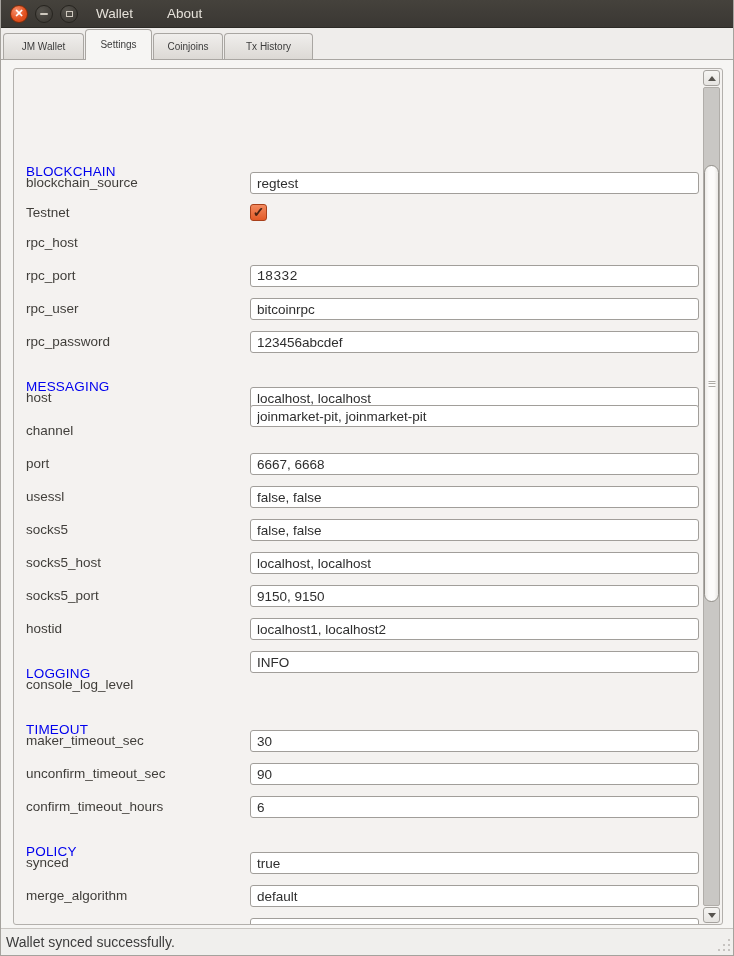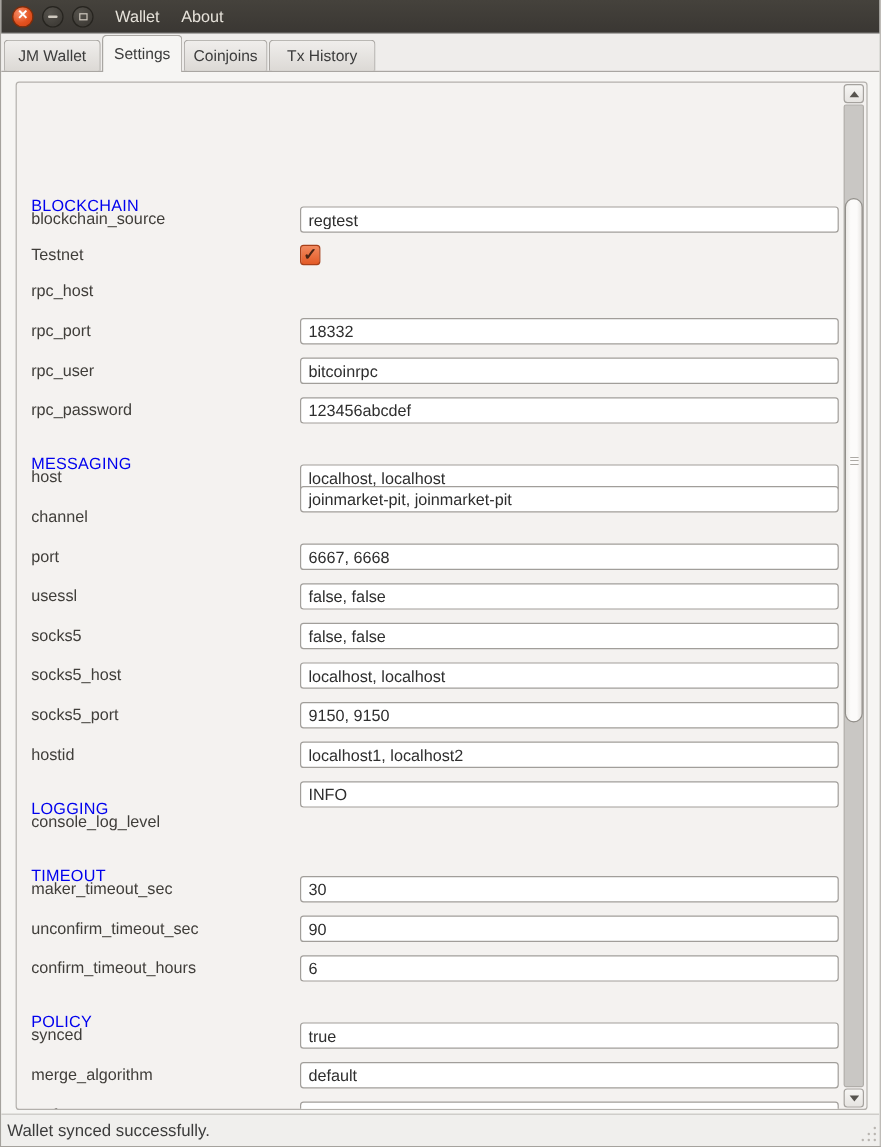--- a/index.html
+++ b/index.html
@@ -33,39 +33,39 @@
     margin-left: 9px;
     background: radial-gradient(circle at 35% 30%, #f6906d, #e35220 55%, #cf4212);
     border-color: #7e2c0a;
   }
   .winbtn.minmax {
     background: radial-gradient(circle at 35% 30%, #56534d, #403d38 70%);
   }
   .winbtn .x { color:#fff; font-size:11px; line-height:1; font-weight:bold; transform:translateY(-0.5px); }
   .winbtn .dash { width:8px; height:2px; background:#cfc9bf; border-radius:1px; }
   .winbtn .sq { width:7px; height:6px; border:1.5px solid #cfc9bf; }
-  .menubar { display:flex; gap:18px; margin-left: 18px; }
+  .menubar { display:flex; gap:34px; margin-left: 18px; }
   .menu-item { color:#e6e2da; font-size:13.5px; cursor: default; }
 
   
   .tabbar {
     position:absolute; left:0; top:28px; width:100%; height:32px;
     background:#efedeb;
   }
   .tabbar .baseline {
     position:absolute; left:0; bottom:0; width:100%; height:1px; background:#a9a6a2; z-index:1;
   }
   .tab {
     position:absolute; bottom:1px; height:26px;
     background: linear-gradient(#f0eeec, #dcd9d5);
     border:1px solid #a9a6a2;
     border-bottom:none;
     border-radius:4px 4px 0 0;
     display:flex; align-items:center; justify-content:center;
-    font-size:13px; color:#3c3c3c; z-index:0; cursor:pointer;
+    font-size:10px; color:#3c3c3c; z-index:0; cursor:pointer;
   }
   .tab.active {
     height:31px; bottom:0; background:#f6f5f3; z-index:2;
     padding-bottom:1px;
   }
   .tab1 { left:2px;   width:81px; }
   .tab2 { left:84px;  width:67px; }
   .tab3 { left:152px; width:70px; }
   .tab4 { left:223px; width:89px; }
 
@@ -180,21 +180,21 @@
       <div class="rows">
           <div class="sec-header" style="top: 79px;">BLOCKCHAIN</div>
           <div class="field-label" style="top: 103px;">blockchain_source</div>
           <input class="field-input" value="regtest" style="top: 103px;">
           <div class="field-label" style="top: 133px;">Testnet</div>
           <div class="checkbox" style="top: 135px;">
             <span class="mark">✓</span>
           </div>
           <div class="field-label" style="top: 163px;">rpc_host</div>
           <div class="field-label" style="top: 196px;">rpc_port</div>
-          <input class="field-input" value="18332" style="top: 196px;">
+          <input class="field-input" value="18332" style="top: 196px; font-family: Liberation Mono, monospace;">
           <div class="field-label" style="top: 229px;">rpc_user</div>
           <input class="field-input" value="bitcoinrpc" style="top: 229px;">
           <div class="field-label" style="top: 262px;">rpc_password</div>
           <input class="field-input" value="123456abcdef" style="top: 262px;">
           <div class="sec-header" style="top: 294px;">MESSAGING</div>
           <div class="field-label" style="top: 318px;">host</div>
           <input class="field-input" value="localhost, localhost" style="top: 318px;">
           <div class="field-label" style="top: 351px;">channel</div>
           <input class="field-input" value="joinmarket-pit, joinmarket-pit" style="top: 336px;">
           <div class="field-label" style="top: 384px;">port</div>

